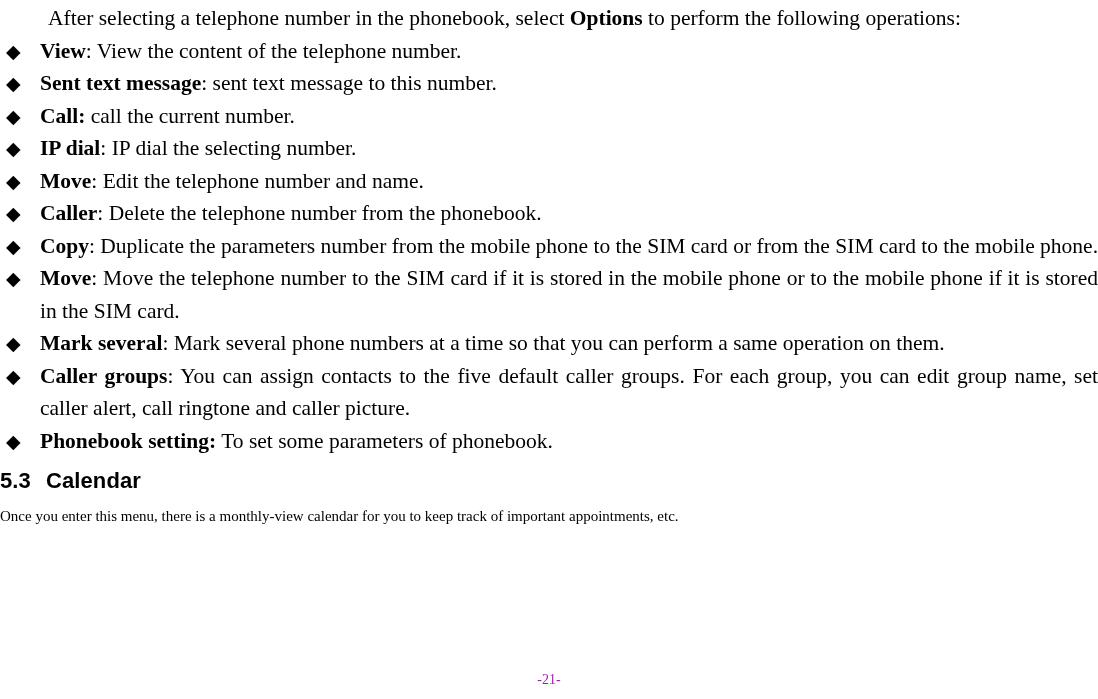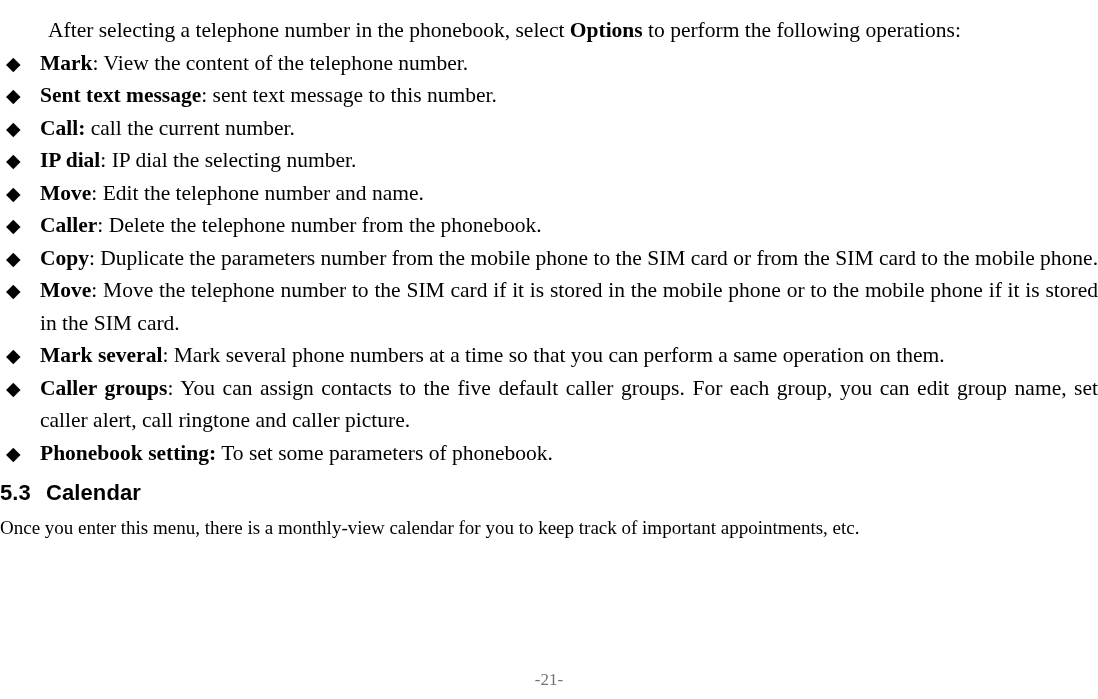--- a/index.html
+++ b/index.html
@@ -17,21 +17,21 @@
   .page {
     position: relative;
     width: 1098px;
     height: 699px;
     overflow: hidden;
     box-sizing: border-box;
   }
   .content {
     position: absolute;
     left: 0;
-    top: 12px;
+    top: 0;
     width: 1098px;
   }
 
   
   .intro {
     font-size: 21.5px;
     line-height: 32.5px;
     text-align: justify;
     text-justify: inter-word;
     text-indent: 48px;
@@ -84,51 +84,51 @@
     color: #000000;
     letter-spacing: 0.1px;
   }
   .section-heading .heading-num {
     display: inline-block;
     min-width: 46px;
   }
 
   
   .closing {
-    font-size: 19px;
+    font-size: 15px;
     line-height: 32.5px;
     text-align: justify;
     text-justify: inter-word;
     margin: 0;
     width: 1092px;
   }
 
   
   .footer {
     position: absolute;
     left: 0;
     bottom: 8px;
     width: 1098px;
     text-align: center;
-    font-size: 17px;
+    font-size: 14px;
     line-height: 22px;
     font-family: "Liberation Serif", "DejaVu Serif", serif;
-    color: #737373;
+    color: #a21caf;
   }
 </style>
 </head>
 <body>
 
 <div class="page">
   <div class="content">
 
     <p class="intro"><span>After selecting a telephone number in the phonebook, select </span><b>Options</b><span> to perform the following operations:</span></p>
 
     <ul class="bullet-list">
-      <li class="bullet-item"><span class="bullet-marker">◆</span><span class="term">Mark</span><span>: </span><span class="body">View the content of the telephone number.</span></li>
+      <li class="bullet-item"><span class="bullet-marker">◆</span><span class="term">View</span><span>: </span><span class="body">View the content of the telephone number.</span></li>
       <li class="bullet-item"><span class="bullet-marker">◆</span><span class="term">Sent text message</span><span>: </span><span class="body">sent text message to this number.</span></li>
       <li class="bullet-item"><span class="bullet-marker">◆</span><span class="term">Call:</span><span> </span><span class="body">call the current number.</span></li>
       <li class="bullet-item"><span class="bullet-marker">◆</span><span class="term">IP dial</span><span>: </span><span class="body">IP dial the selecting number.</span></li>
       <li class="bullet-item"><span class="bullet-marker">◆</span><span class="term">Move</span><span>: </span><span class="body">Edit the telephone number and name.</span></li>
       <li class="bullet-item"><span class="bullet-marker">◆</span><span class="term">Caller</span><span>: </span><span class="body">Delete the telephone number from the phonebook.</span></li>
       <li class="bullet-item"><span class="bullet-marker">◆</span><span class="term">Copy</span><span>: </span><span class="body">Duplicate the parameters number from the mobile phone to the SIM card or from the SIM card to the mobile phone.</span></li>
       <li class="bullet-item"><span class="bullet-marker">◆</span><span class="term">Move</span><span>: </span><span class="body">Move the telephone number to the SIM card if it is stored in the mobile phone or to the mobile phone if it is stored in the SIM card.</span></li>
       <li class="bullet-item"><span class="bullet-marker">◆</span><span class="term">Mark several</span><span>: </span><span class="body">Mark several phone numbers at a time so that you can perform a same operation on them.</span></li>
       <li class="bullet-item"><span class="bullet-marker">◆</span><span class="term">Caller groups</span><span>: </span><span class="body">You can assign contacts to the five default caller groups. For each group, you can edit group name, set caller alert, call ringtone and caller picture.</span></li>
       <li class="bullet-item"><span class="bullet-marker">◆</span><span class="term">Phonebook setting:</span><span> </span><span class="body">To set some parameters of phonebook.</span></li>

